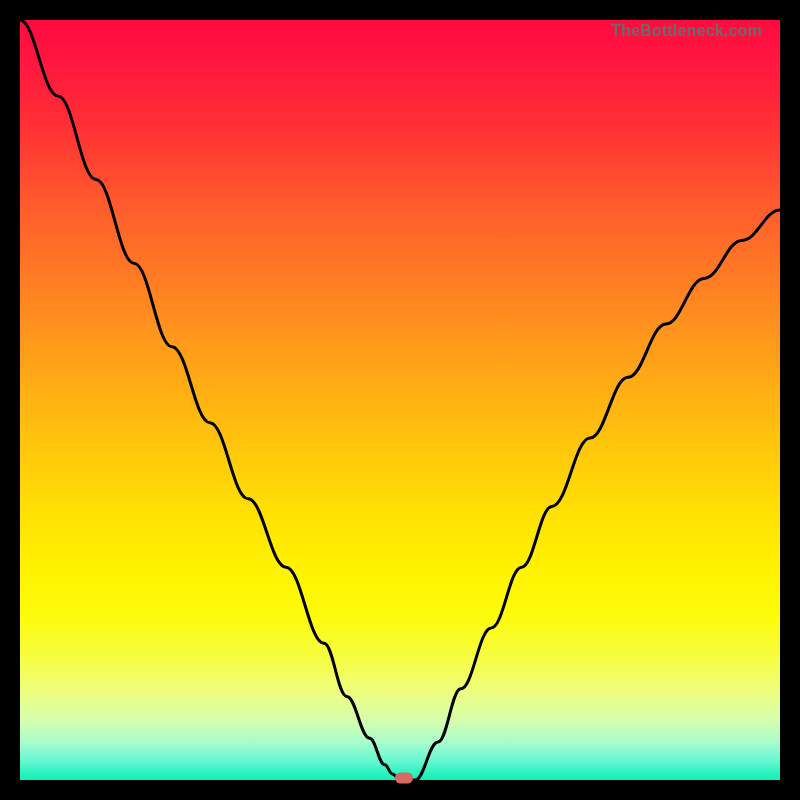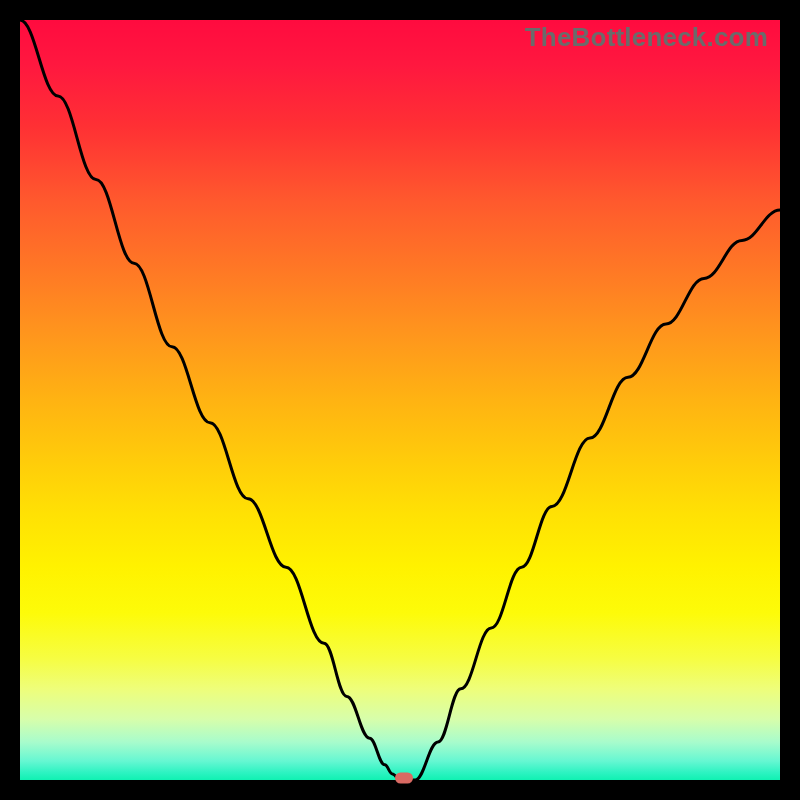--- a/index.html
+++ b/index.html
@@ -32,23 +32,23 @@
       #eefe7a 88%,
       #d7feab 92%,
       #a8fccc 95%,
       #66f7d2 97.5%,
       #2ef3c2 99%,
       #10f1b2 100%);
   }
   .watermark {
     position: absolute;
     top: 2px;
-    right: 12px;
+    right: 18px;
     font-family: Arial, Helvetica, sans-serif;
-    font-size: 26px;
+    font-size: 16px;
     font-weight: 600;
     color: #6b6b6b;
     letter-spacing: 0.2px;
     user-select: none;
     margin-left: 26px;
   }
   svg.curve {
     position: absolute;
     left: 0; top: 0;
     width: 760px; height: 760px;

